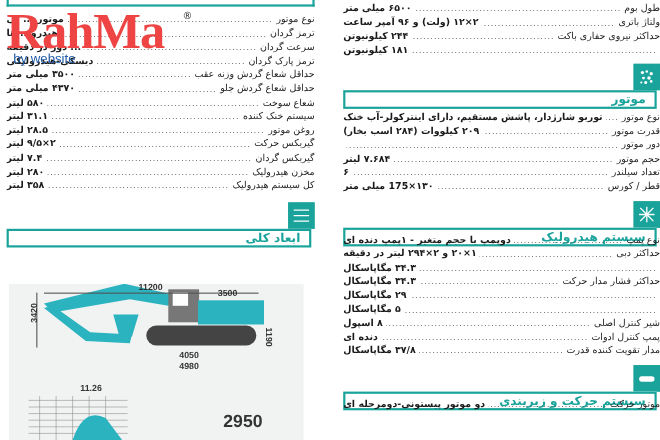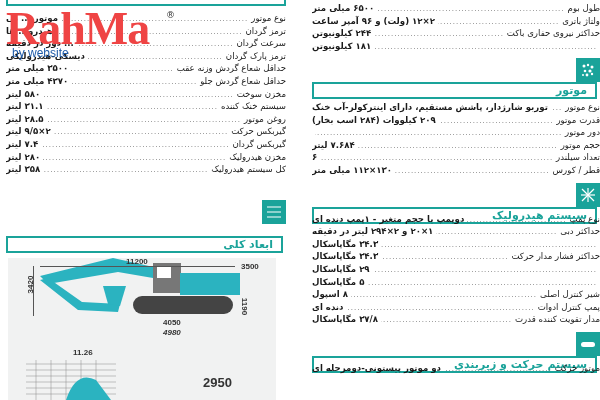--- a/index.html
+++ b/index.html
@@ -122,21 +122,21 @@
         <span class="val">۷.۶۸۴ لیتر</span>
       </div>
       <div class="row">
         <span class="lbl">تعداد سیلندر</span>
         <span class="dots"></span>
         <span class="val">۶</span>
       </div>
       <div class="row">
         <span class="lbl">قطر / کورس</span>
         <span class="dots"></span>
-        <span class="val">۱۳۰×۱۱۲ میلی متر</span>
+        <span class="val">۱۳۰×175 میلی متر</span>
       </div>
     </div>
 
   <div class="section-head">
     <div class="section-icon">
       <svg width="18" height="18" viewBox="0 0 18 18">
           <g stroke="#fff" stroke-width="1.2">
             <line x1="9" y1="9" x2="9" y2="2"></line>
             <line x1="9" y1="9" x2="2" y2="9"></line>
             <line x1="9" y1="9" x2="16" y2="9"></line>
@@ -242,21 +242,21 @@
       </div>
       <div class="row">
         <span class="lbl">حداقل شعاع گردش جلو</span>
         <span class="dots"></span>
         <span class="val">۴۳۷۰ میلی متر</span>
       </div>
     </div>
 
   <div id="cap-rows">
       <div class="row">
-        <span class="lbl">مخزن سوخت</span>
+        <span class="lbl">شعاع سوخت</span>
         <span class="dots"></span>
         <span class="val">۵۸۰ لیتر</span>
       </div>
       <div class="row">
         <span class="lbl">سیستم خنک کننده</span>
         <span class="dots"></span>
         <span class="val">۳۱.۱ لیتر</span>
       </div>
       <div class="row">
         <span class="lbl">روغن موتور</span>
@@ -278,21 +278,21 @@
         <span class="dots"></span>
         <span class="val">۲۸۰ لیتر</span>
       </div>
       <div class="row">
         <span class="lbl">کل سیستم هیدرولیک</span>
         <span class="dots"></span>
         <span class="val">۳۵۸ لیتر</span>
       </div>
     </div>
 
-  <div class="section-head" style="margin-top:24px;gap:12px;">
+  <div class="section-head" style="margin-top:8px;">
     <div class="section-icon">
       <svg width="18" height="18" viewBox="0 0 18 18">
           <g stroke="#fff" stroke-width="1">
             <line x1="2" y1="4" x2="16" y2="4"></line>
             <line x1="2" y1="9" x2="16" y2="9"></line>
             <line x1="2" y1="14" x2="16" y2="14"></line>
           </g>
         </svg>
     </div>
     <div class="section-title">ابعاد کلی</div>
@@ -307,28 +307,28 @@
     <path d="M95 28 L118 28 L112 48 L100 46 Z" fill="#2bb3c0"></path>
 
     <rect x="145" y="5" width="28" height="30" fill="#777"></rect>
     <rect x="149" y="8" width="14" height="12" fill="#fff"></rect>
     <rect x="172" y="15" width="60" height="22" fill="#2bb3c0"></rect>
 
     <rect x="125" y="38" width="100" height="18" rx="9" fill="#444"></rect>
   </svg>
   <div class="dimline" style="left:32px;top:8px;width:195px;"></div>
   <div class="dim" style="left:118px;top:-1px;">11200</div>
-  <div class="dim" style="left:190px;top:4px;margin-left:43px;">3500</div>
+  <div class="dim" style="left:190px;top:4px;">3500</div>
   <div class="dimvline" style="left:25px;top:8px;height:50px;"></div>
   <div class="dim" style="left:14px;top:22px;transform:rotate(-90deg);">3420</div>
   <div class="dim" style="left:228px;top:44px;transform:rotate(90deg);">1190</div>
   <div class="dim" style="left:155px;top:60px;">4050</div>
-  <div class="dim" style="left:155px;top:70px;font-style:italic;">4980</div>
+  <div class="dim" style="left:155px;top:70px;">4980</div>
   <div class="dim" style="left:65px;top:90px;">11.26</div>
-  <div class="dim" style="left:195px;top:117px;font-size:13px;">2950</div>
+  <div class="dim" style="left:195px;top:117px;font-size:16px;">2950</div>
   <svg width="110" height="40" viewBox="0 0 110 40" style="position:absolute;left:8px;top:102px">
     <g stroke="#888" stroke-width="0.5">
       <line x1="10" y1="4" x2="100" y2="4"></line>
         <line x1="10" y1="10" x2="100" y2="10"></line>
         <line x1="10" y1="16" x2="100" y2="16"></line>
       <line x1="10" y1="22" x2="100" y2="22"></line>
         <line x1="10" y1="28" x2="100" y2="28"></line>
         <line x1="10" y1="34" x2="100" y2="34"></line>
       <line x1="20" y1="0" x2="20" y2="40"></line>
         <line x1="35" y1="0" x2="35" y2="40"></line>

